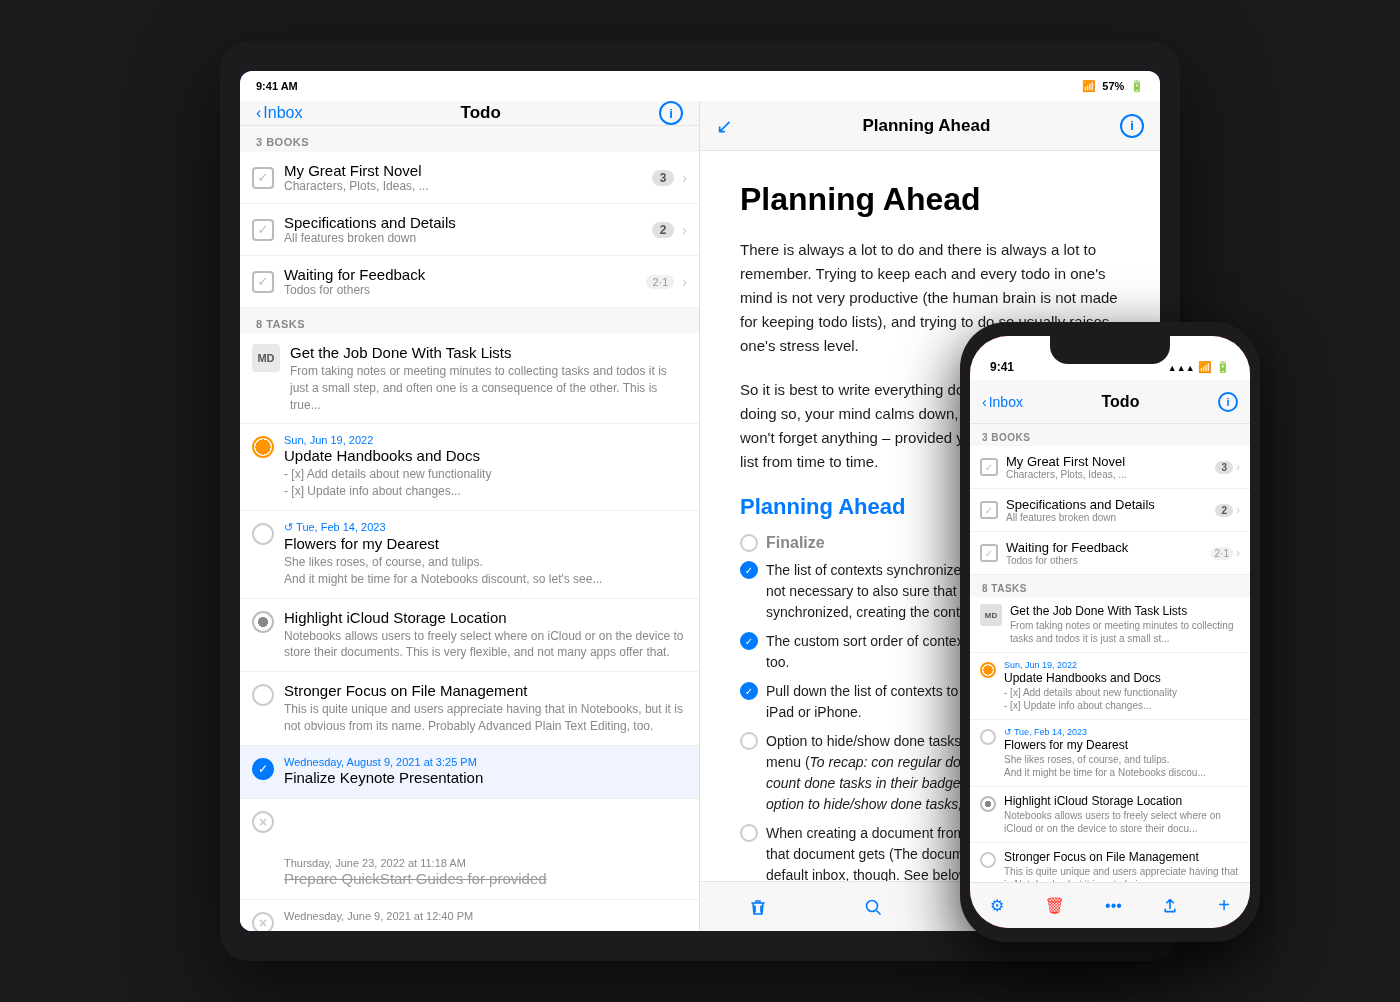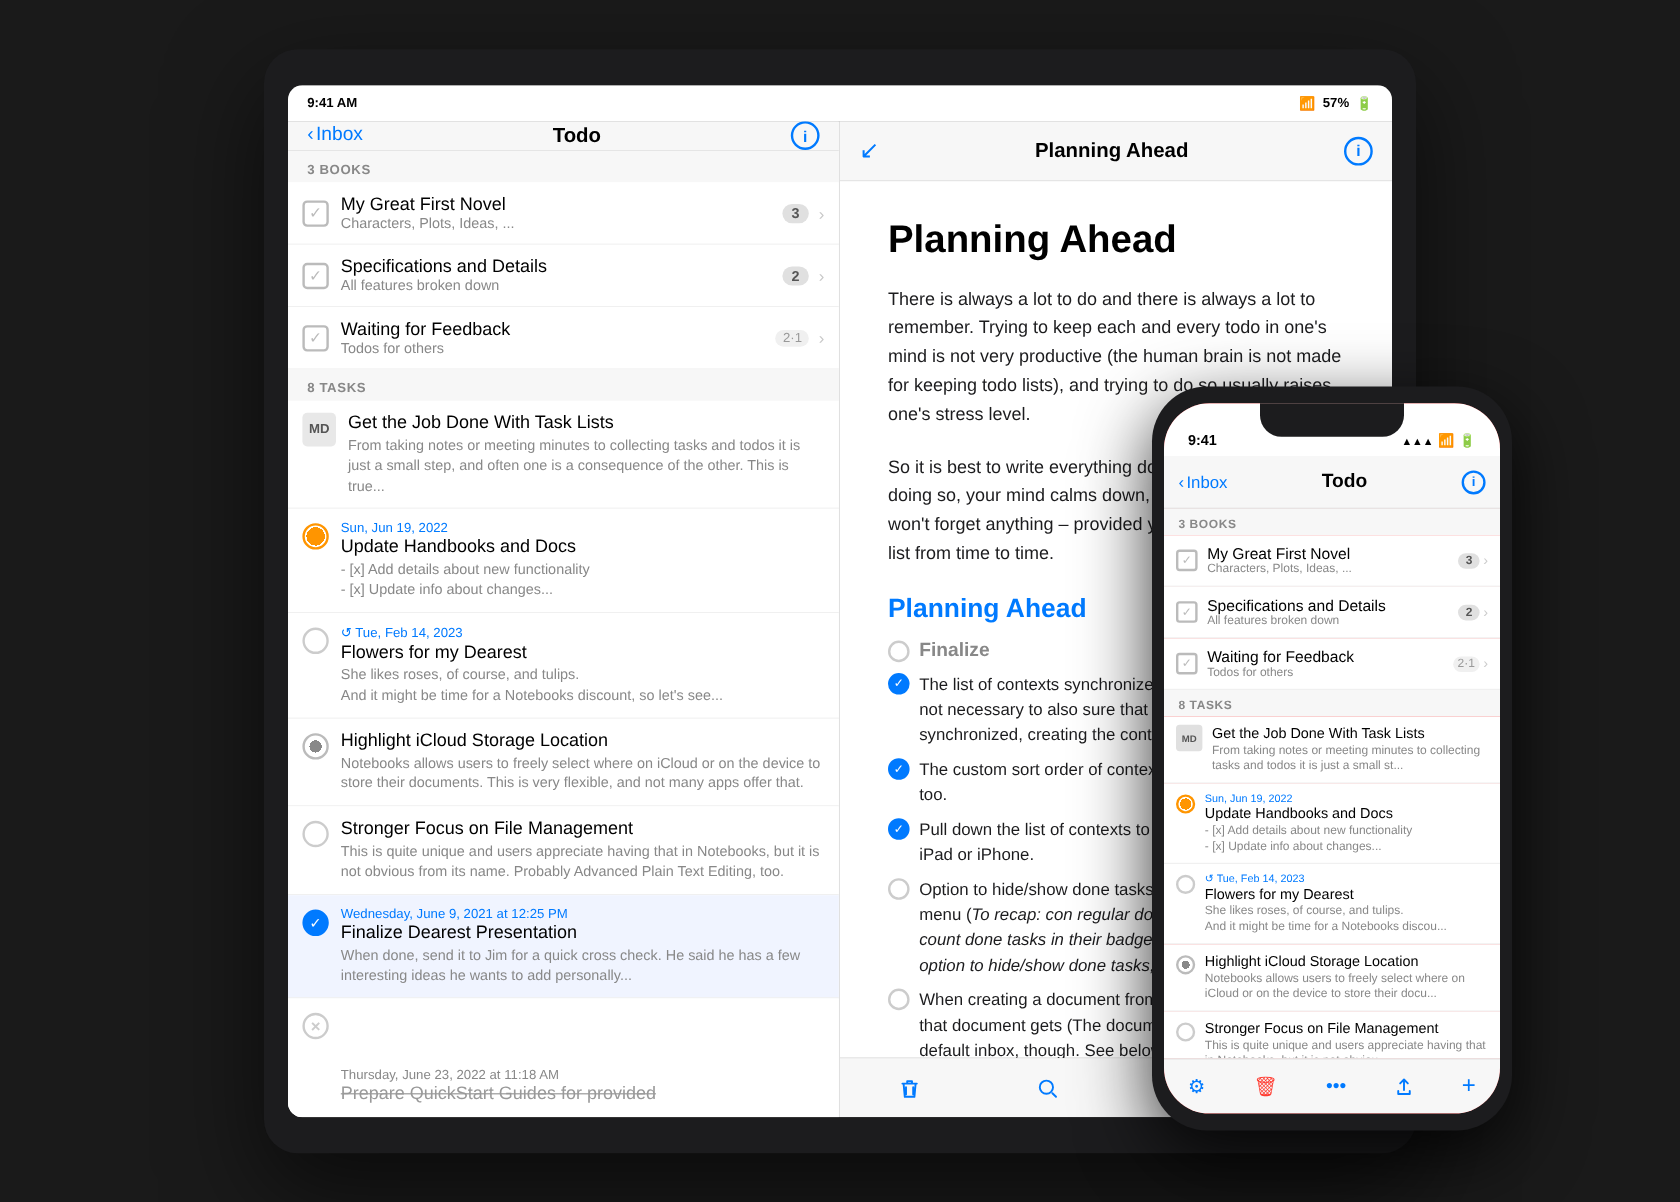--- a/index.html
+++ b/index.html
@@ -20,21 +20,21 @@
       height: 920px;
       background: #1c1c1e;
       border-radius: 28px;
       padding: 30px 20px;
       position: relative;
       box-shadow: 0 30px 80px rgba(0,0,0,0.6);
     }
     .ipad-screen {
       width: 100%;
       height: 100%;
-      background: #404040;
+      background: #6d28d9;
       border-radius: 12px;
       overflow: hidden;
       display: flex;
       flex-direction: column;
     }
     .ipad-status-bar {
       height: 30px;
       background: #fff;
       display: flex;
       align-items: center;
@@ -659,23 +659,22 @@
           <div class="task-radio"></div>
           <div class="task-content">
             <div class="task-title">Stronger Focus on File Management</div>
             <div class="task-desc">This is quite unique and users appreciate having that in Notebooks, but it is not obvious from its name. Probably Advanced Plain Text Editing, too.</div>
           </div>
         </div>
 
         <div class="task-item" style="background:#f0f4ff;">
           <div class="task-radio checked-blue">✓</div>
           <div class="task-content">
-            <div class="task-date">Wednesday, June 9, 2021 at 12:25 PM</div>
-            <div class="task-title">Finalize Dearest Presentation</div>
-            <div class="task-desc">When done, send it to Jim for a quick cross check. He said he has a few interesting ideas he wants to add personally...</div>
+            <div class="task-date">Wednesday, August 9, 2021 at 3:25 PM</div>
+            <div class="task-title">Finalize Keynote Presentation</div>
           </div>
         </div>
 
         <div class="task-item">
           <div class="task-radio checked-x">×</div>
           <div class="task-content">
             <div class="task-date" style="color:#888;margin-top:48px;">Thursday, June 23, 2022 at 11:18 AM</div>
             <div class="task-title strikethrough">Prepare QuickStart Guides for provided</div>
           </div>
         </div>

